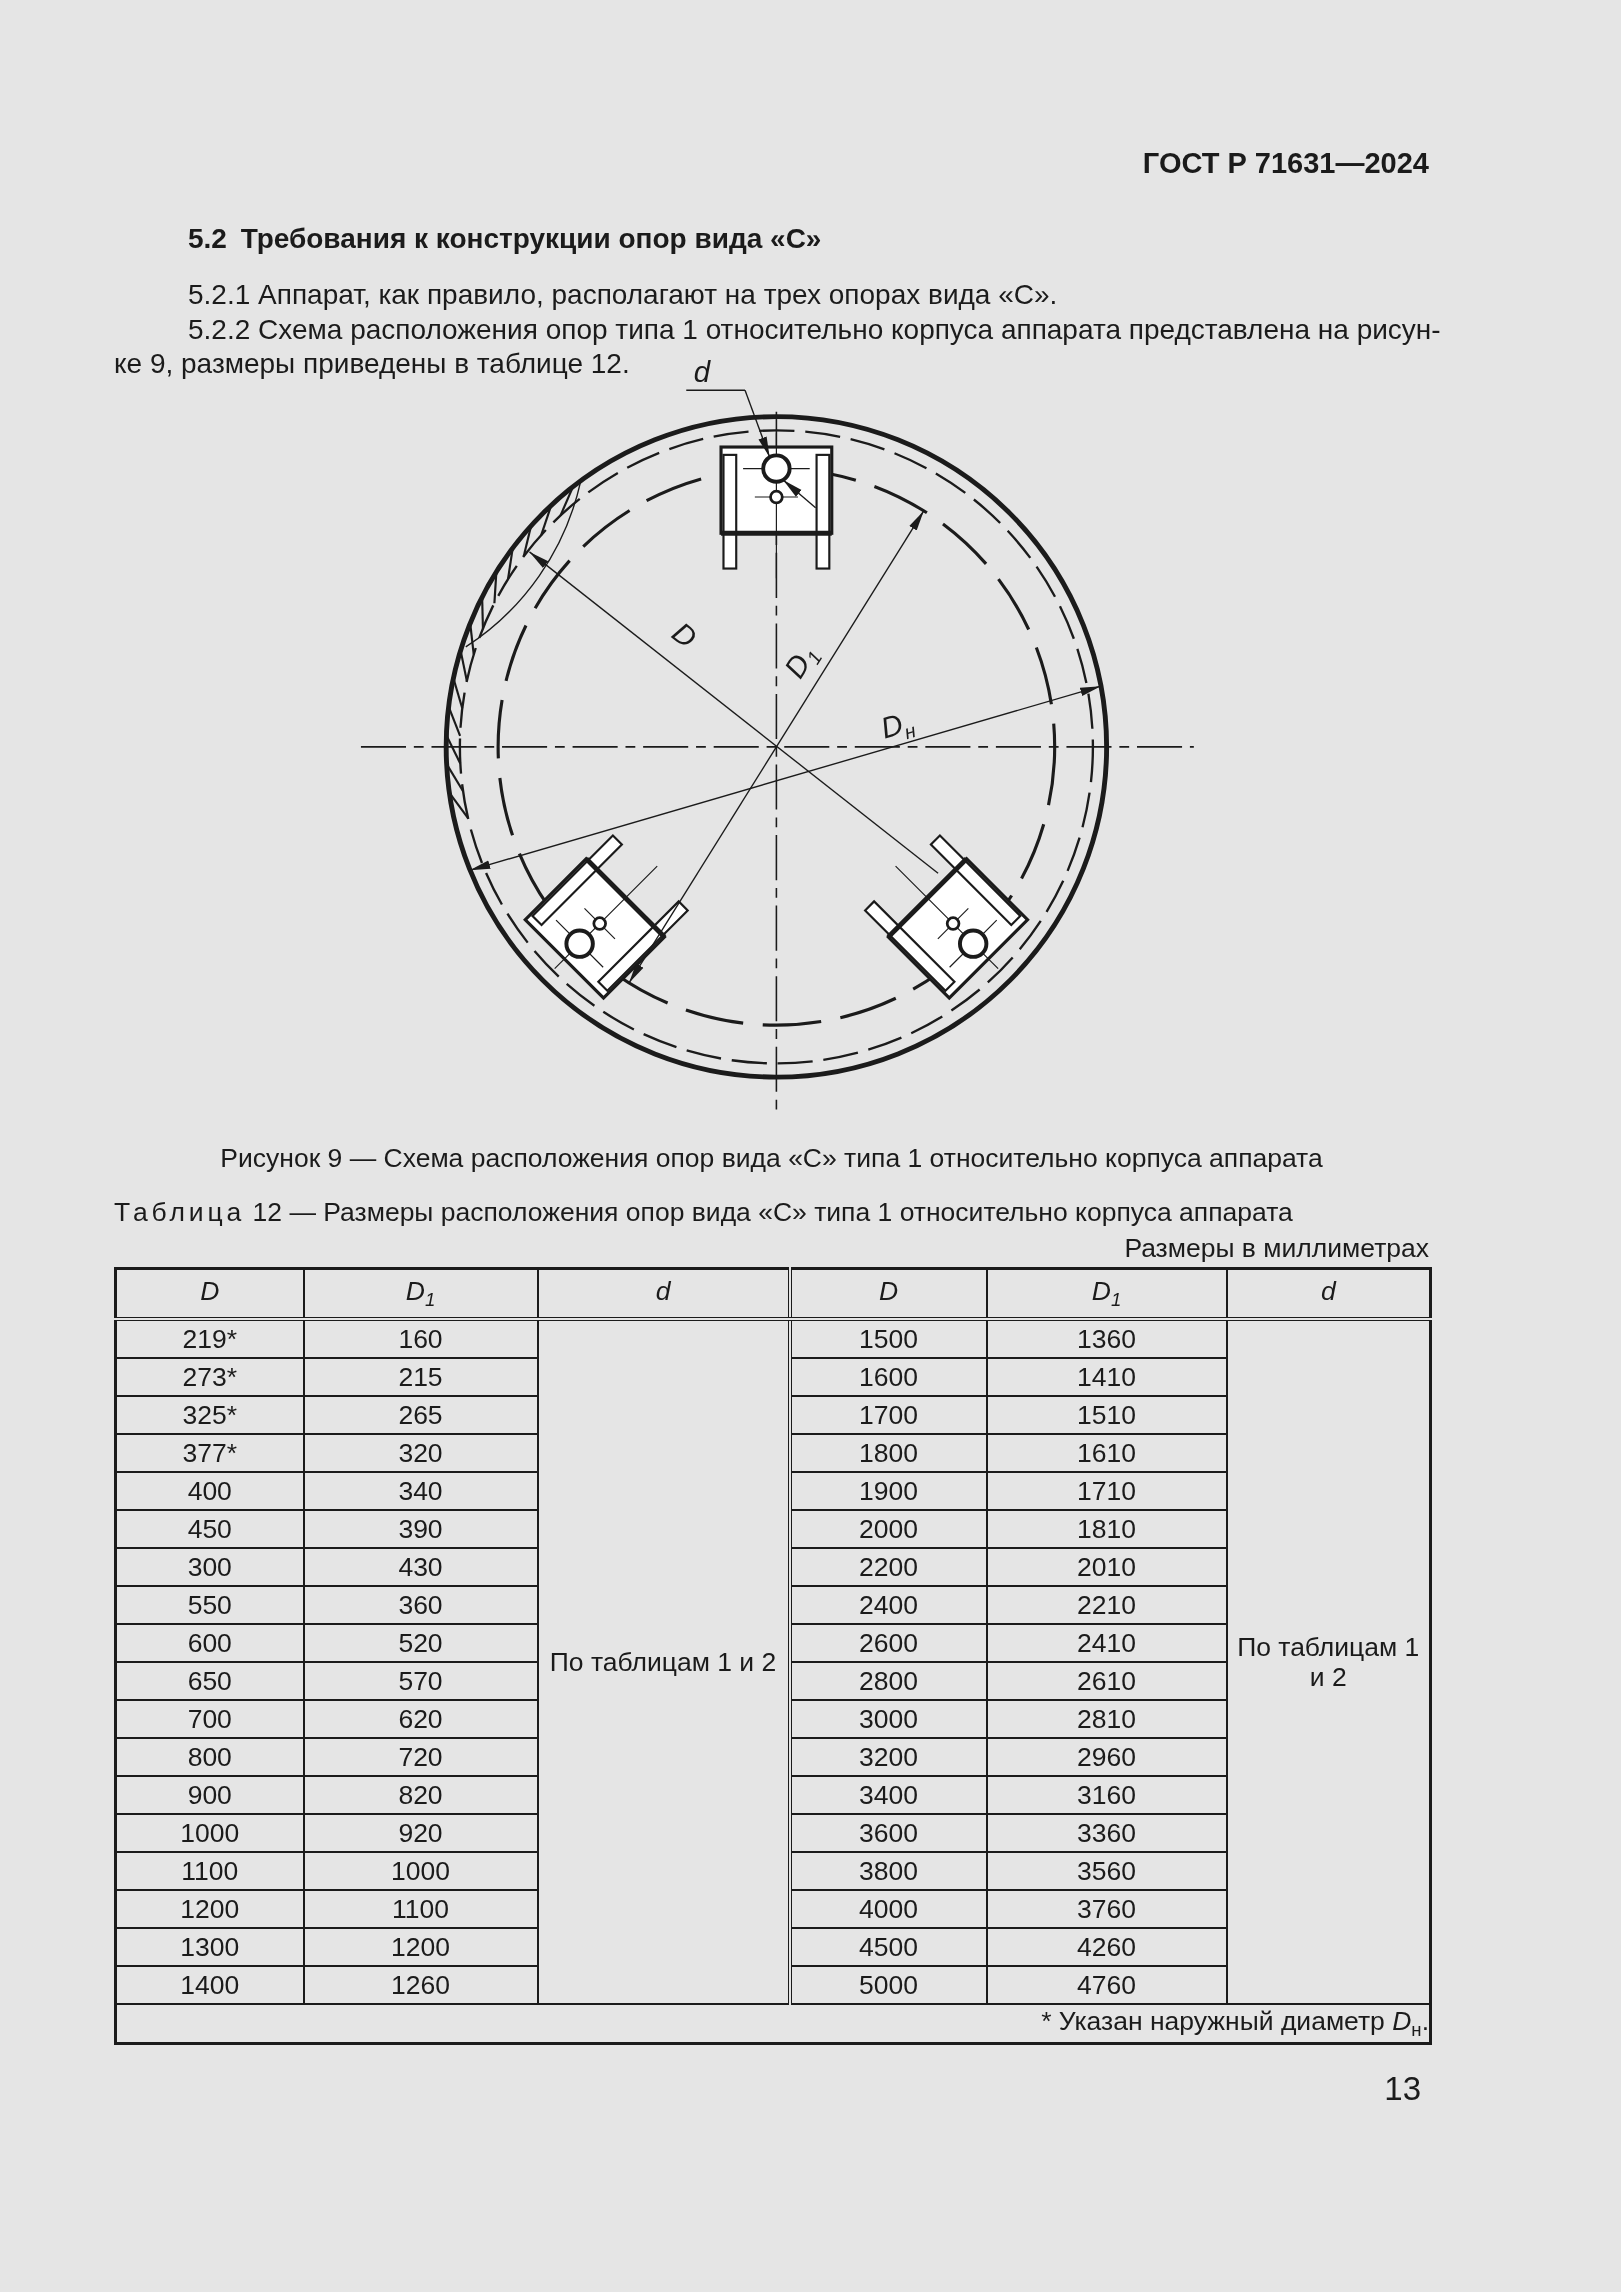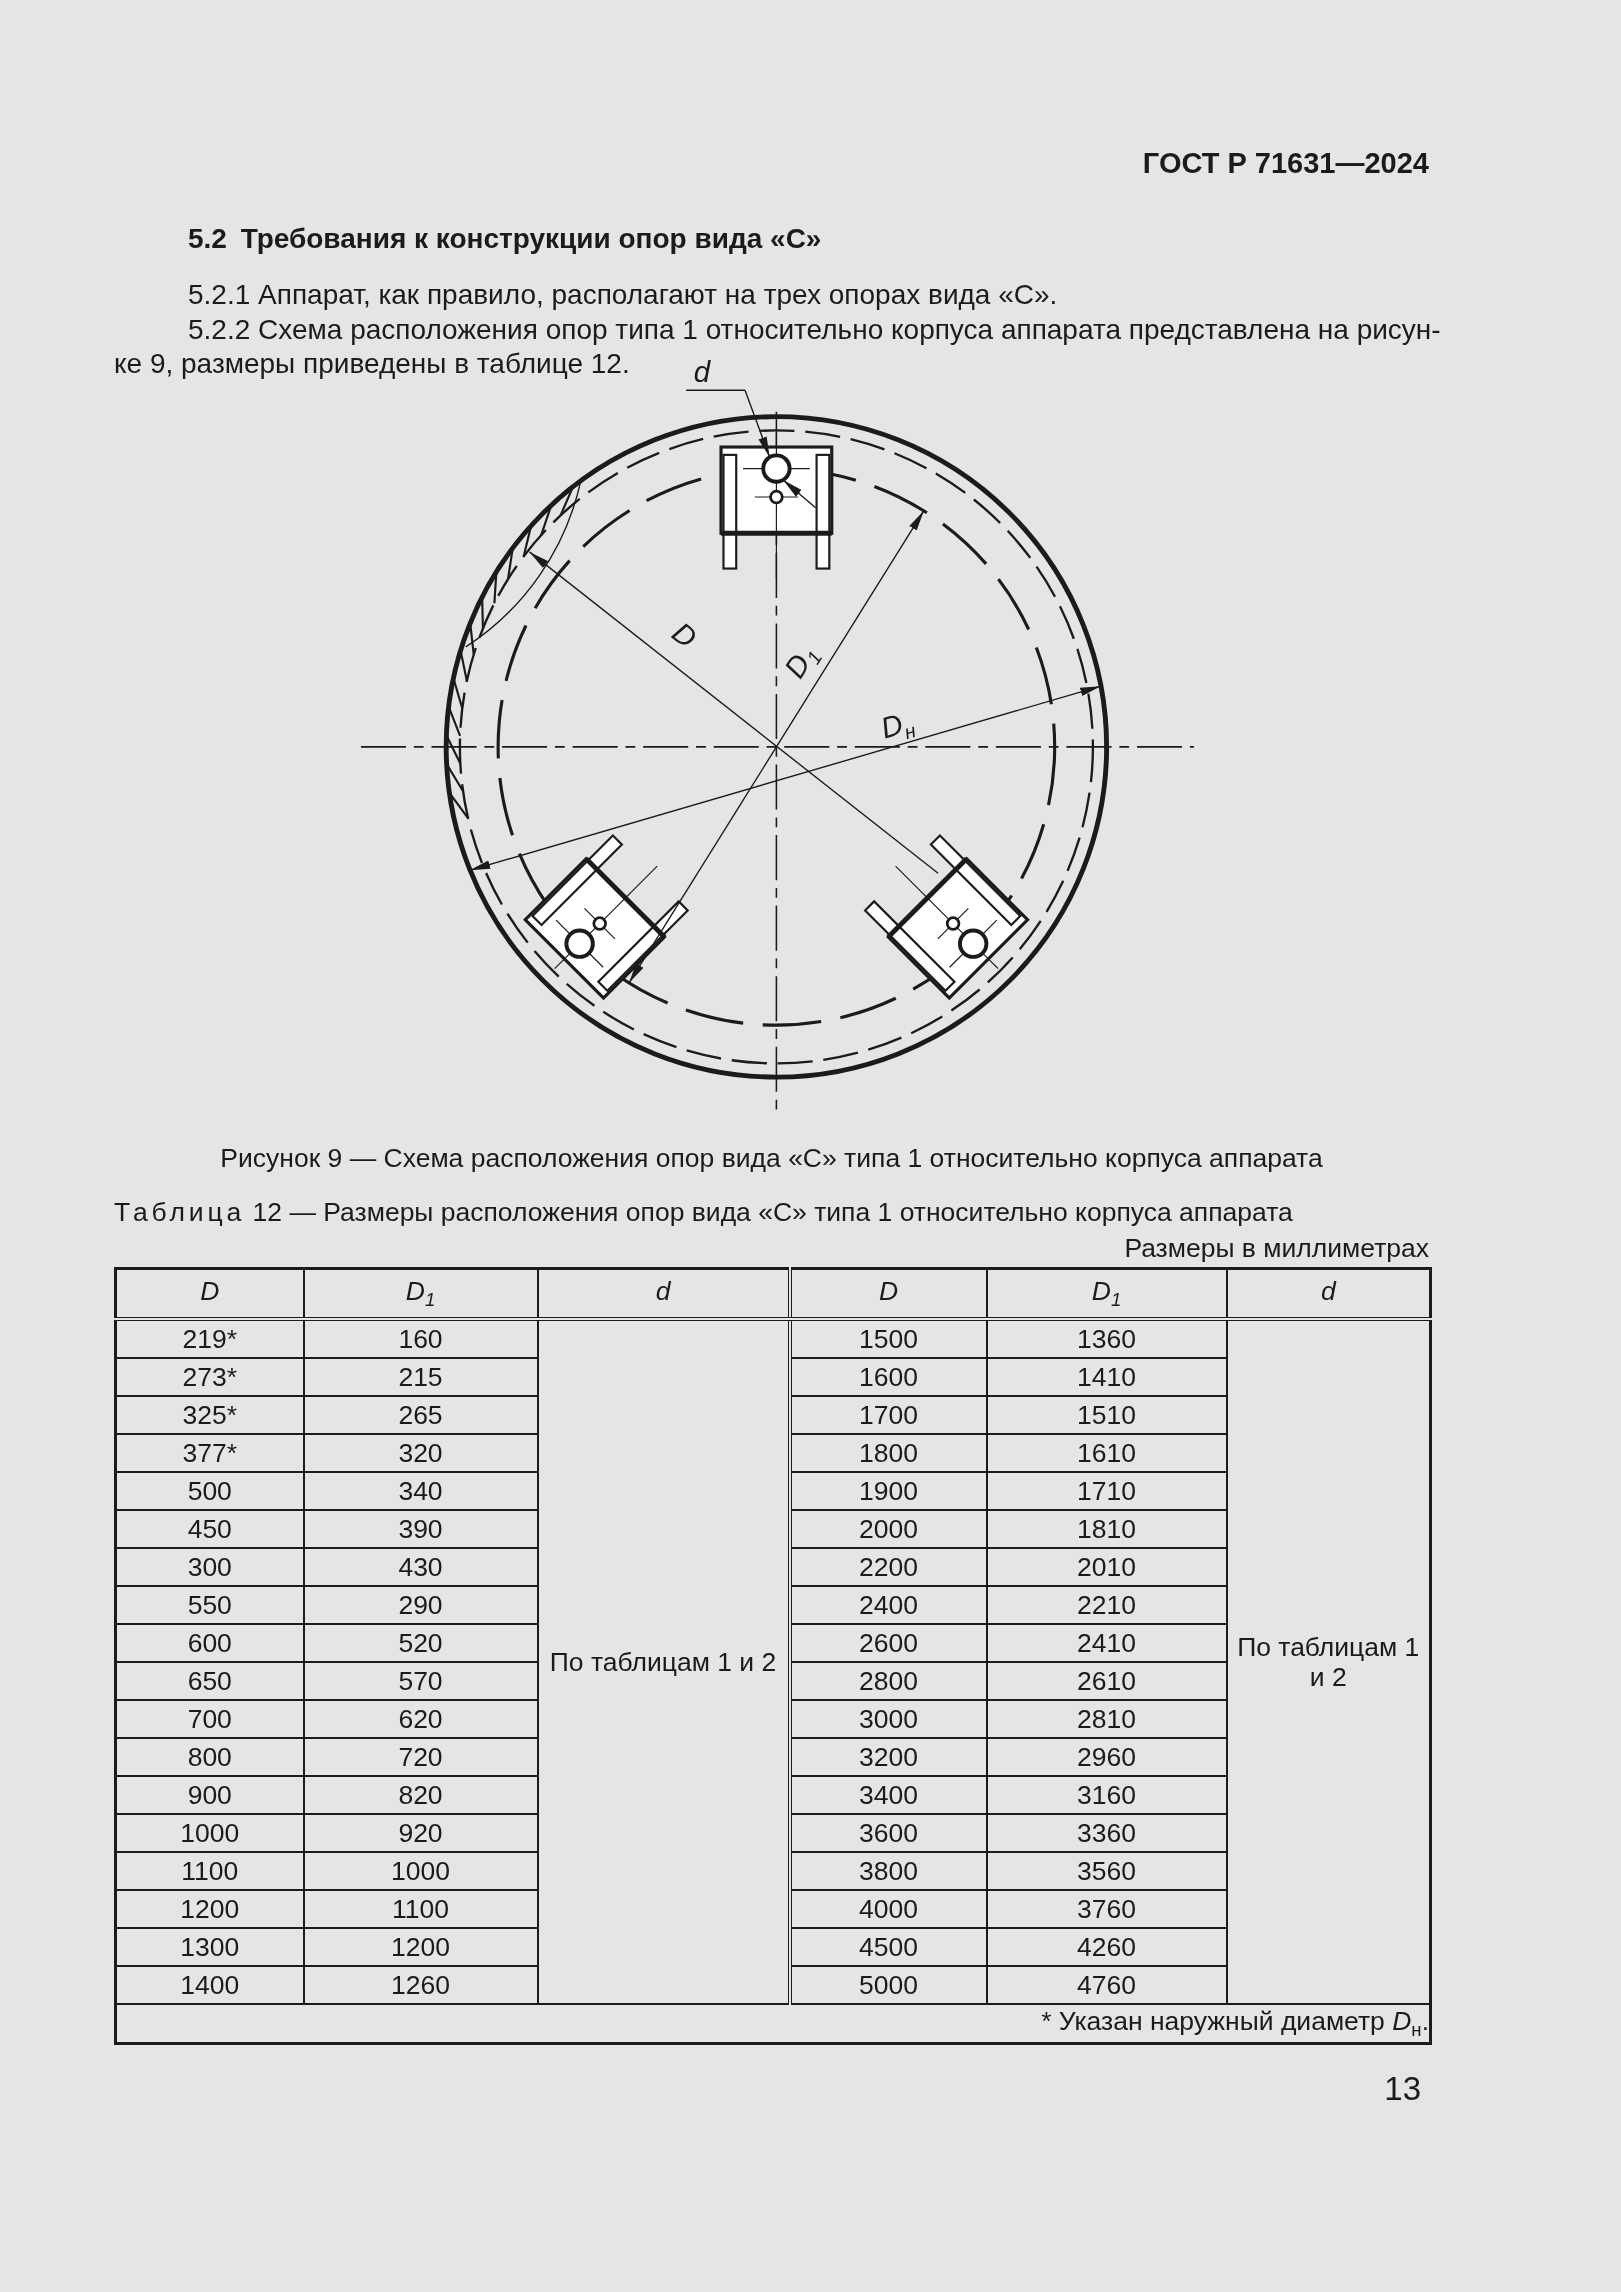--- a/index.html
+++ b/index.html
@@ -183,40 +183,40 @@
             <td class="dl">1700</td>
             <td>1510</td>
           </tr>
           <tr>
             <td>377*</td>
             <td>320</td>
             <td class="dl">1800</td>
             <td>1610</td>
           </tr>
           <tr>
-            <td>500</td>
+            <td>400</td>
             <td>340</td>
             <td class="dl">1900</td>
             <td>1710</td>
           </tr>
           <tr>
             <td>450</td>
             <td>390</td>
             <td class="dl">2000</td>
             <td>1810</td>
           </tr>
           <tr>
             <td>300</td>
             <td>430</td>
             <td class="dl">2200</td>
             <td>2010</td>
           </tr>
           <tr>
             <td>550</td>
-            <td>290</td>
+            <td>360</td>
             <td class="dl">2400</td>
             <td>2210</td>
           </tr>
           <tr>
             <td>600</td>
             <td>520</td>
             <td class="dl">2600</td>
             <td>2410</td>
           </tr>
           <tr>

